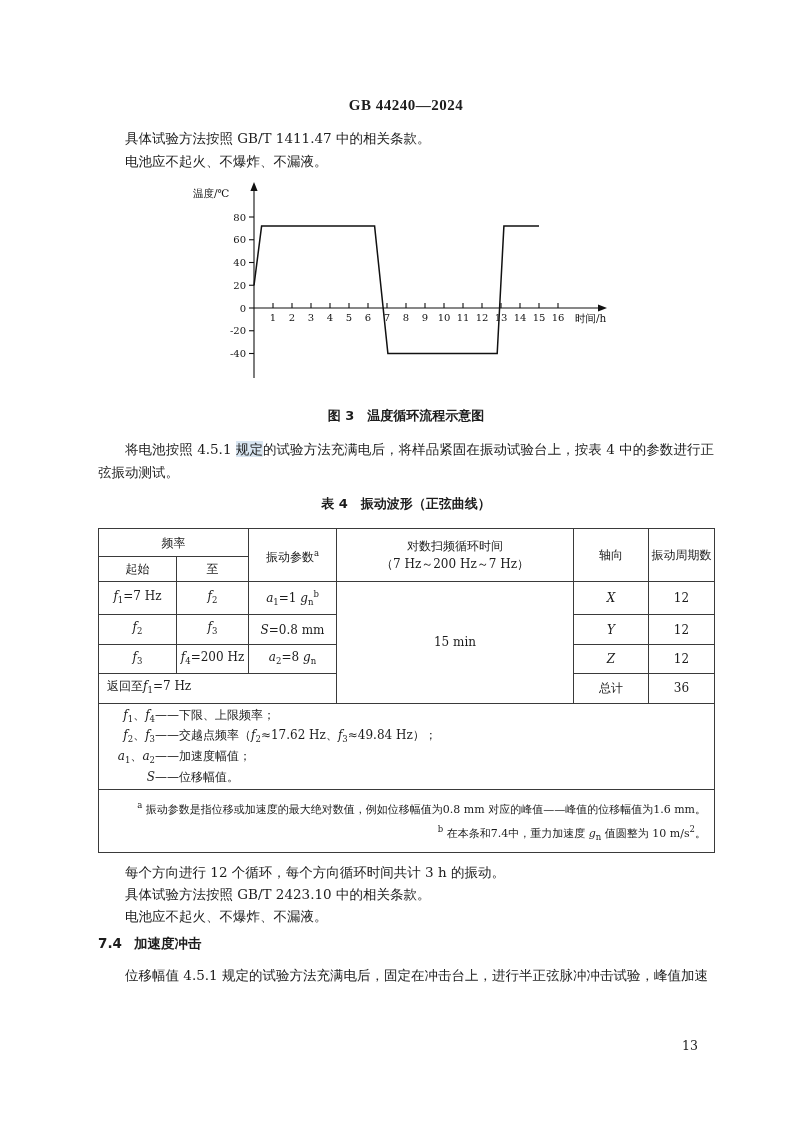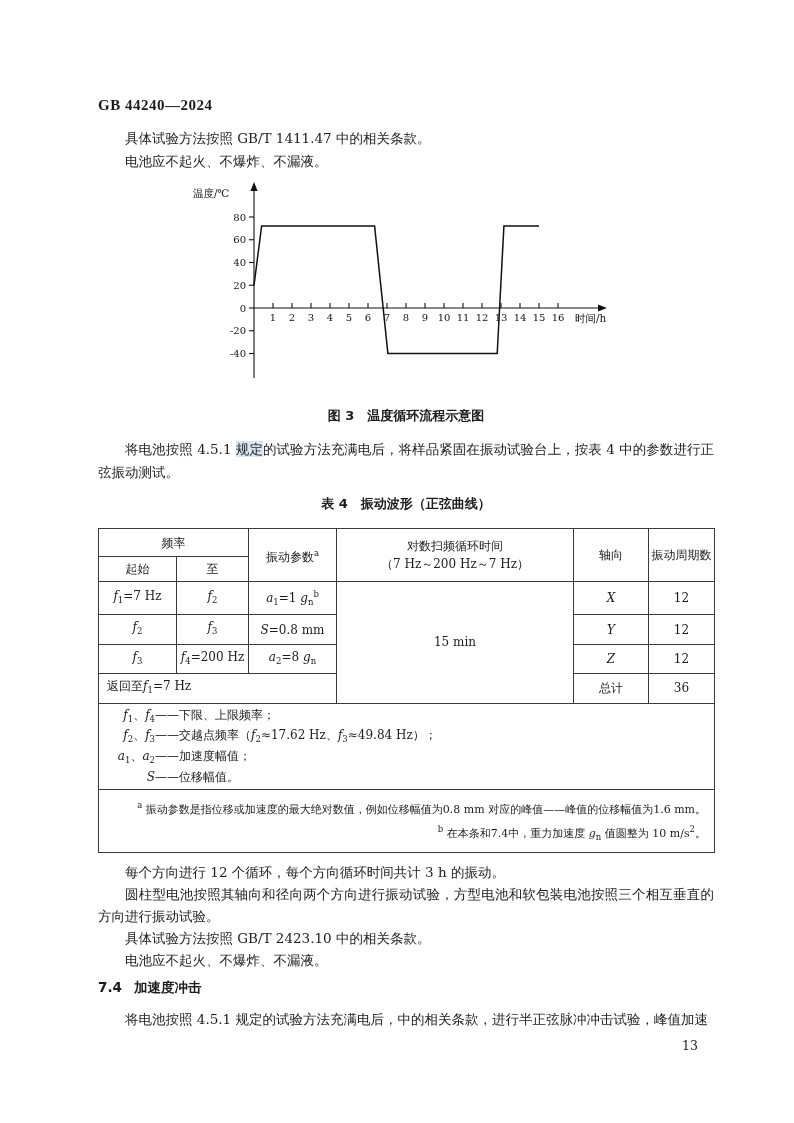--- a/index.html
+++ b/index.html
@@ -1,19 +1,19 @@
 <!DOCTYPE html>
 <html lang="zh"><head>
 <meta charset="utf-8">
 <style>
   html,body{margin:0;padding:0;background:#e8e8e8;}
   .page{position:relative;width:794px;height:1123px;background:#ffffff;margin:0 auto;
         font-family:"DejaVu Serif","Liberation Serif",serif;color:#1c1c1c;overflow:hidden;}
   .content{position:absolute;left:98px;top:0;width:616px;}
-  .running-header{margin-top:97px;text-align:left;font-weight:bold;font-size:15px;
+  .running-header{margin-top:97px;text-align:center;font-weight:bold;font-size:15px;
         letter-spacing:.5px;font-family:"Liberation Serif","DejaVu Serif",serif;}
   p{margin:0;}
   .body-p{font-size:13.5px;line-height:23px;text-align:justify;text-indent:2em;}
   .intro1{margin-top:13px;}
   .figure{margin-top:7px;padding-left:95px;height:205px;}
   .fig-caption,.tbl-caption{text-align:center;font-family:"DejaVu Sans","Liberation Sans",sans-serif;
         font-weight:bold;font-size:13px;}
   .fig-caption{margin-top:22px;}
   .sec-heading{margin:0;font-family:"DejaVu Sans","Liberation Sans",sans-serif;
         font-weight:bold;font-size:13.5px;line-height:17px;}
@@ -206,27 +206,26 @@
         <td colspan="6" class="fn-cell">
           <div class="fn-line"><sup>a</sup> 振动参数是指位移或加速度的最大绝对数值，例如位移幅值为0.8 mm 对应的峰值——峰值的位移幅值为1.6 mm。</div>
           <div class="fn-line"><sup>b</sup> 在本条和7.4中，重力加速度 <i>g</i><sub>n</sub> 值圆整为 10 m/s<sup>2</sup>。</div>
         </td>
       </tr>
     </tbody>
       </table>
 
     <div class="post">
       <p>每个方向进行 12 个循环，每个方向循环时间共计 3 h 的振动。</p>
-      <p>圆柱型电池按照其轴向和径向两个方向进行振动试验，方型电池和软包装电池按照三个相互垂直的方向进行振动试验。</p>
       <p>具体试验方法按照 GB/T 2423.10 中的相关条款。</p>
       <p>电池应不起火、不爆炸、不漏液。</p>
     </div>
 
     <h3 class="sec-heading s74">
       <span class="num">7.4</span><span>加速度冲击</span>
     </h3>
 
-    <p class="body-p p74">将电池按照 4.5.1 规定的试验方法充满电后，中的相关条款，进行半正弦脉冲冲击试验，峰值加速</p>
+    <p class="body-p p74">位移幅值 4.5.1 规定的试验方法充满电后，固定在冲击台上，进行半正弦脉冲冲击试验，峰值加速</p>
 
   </div>
 
   <div class="page-number">13</div>
 </div>
 
 </body></html>

